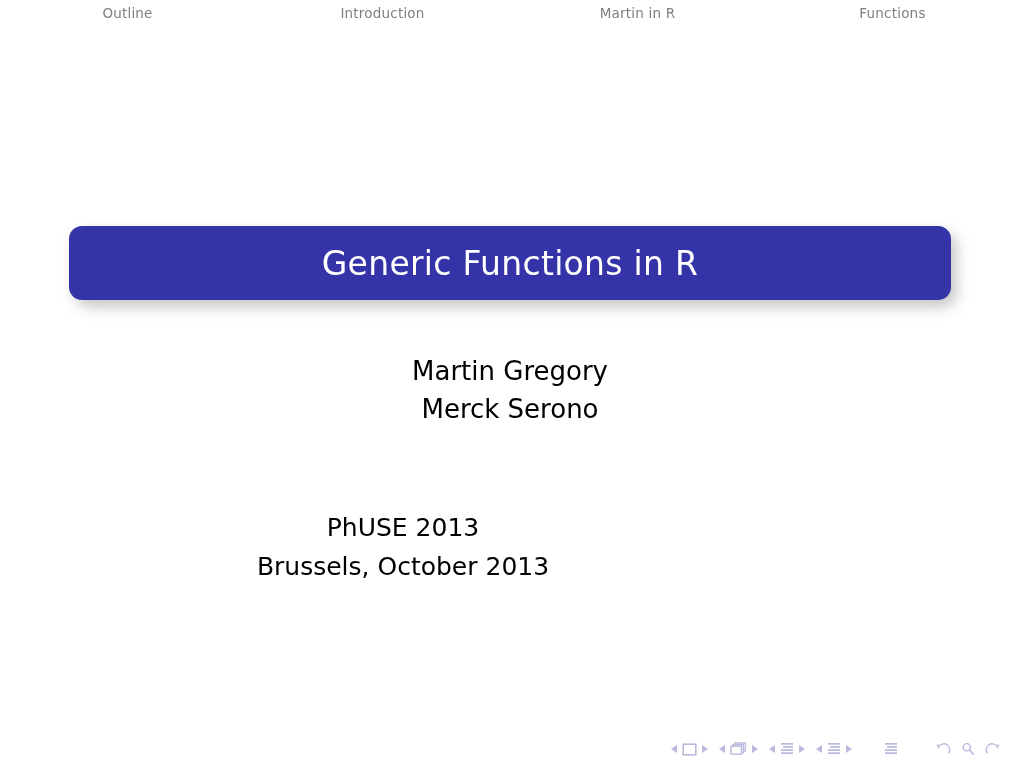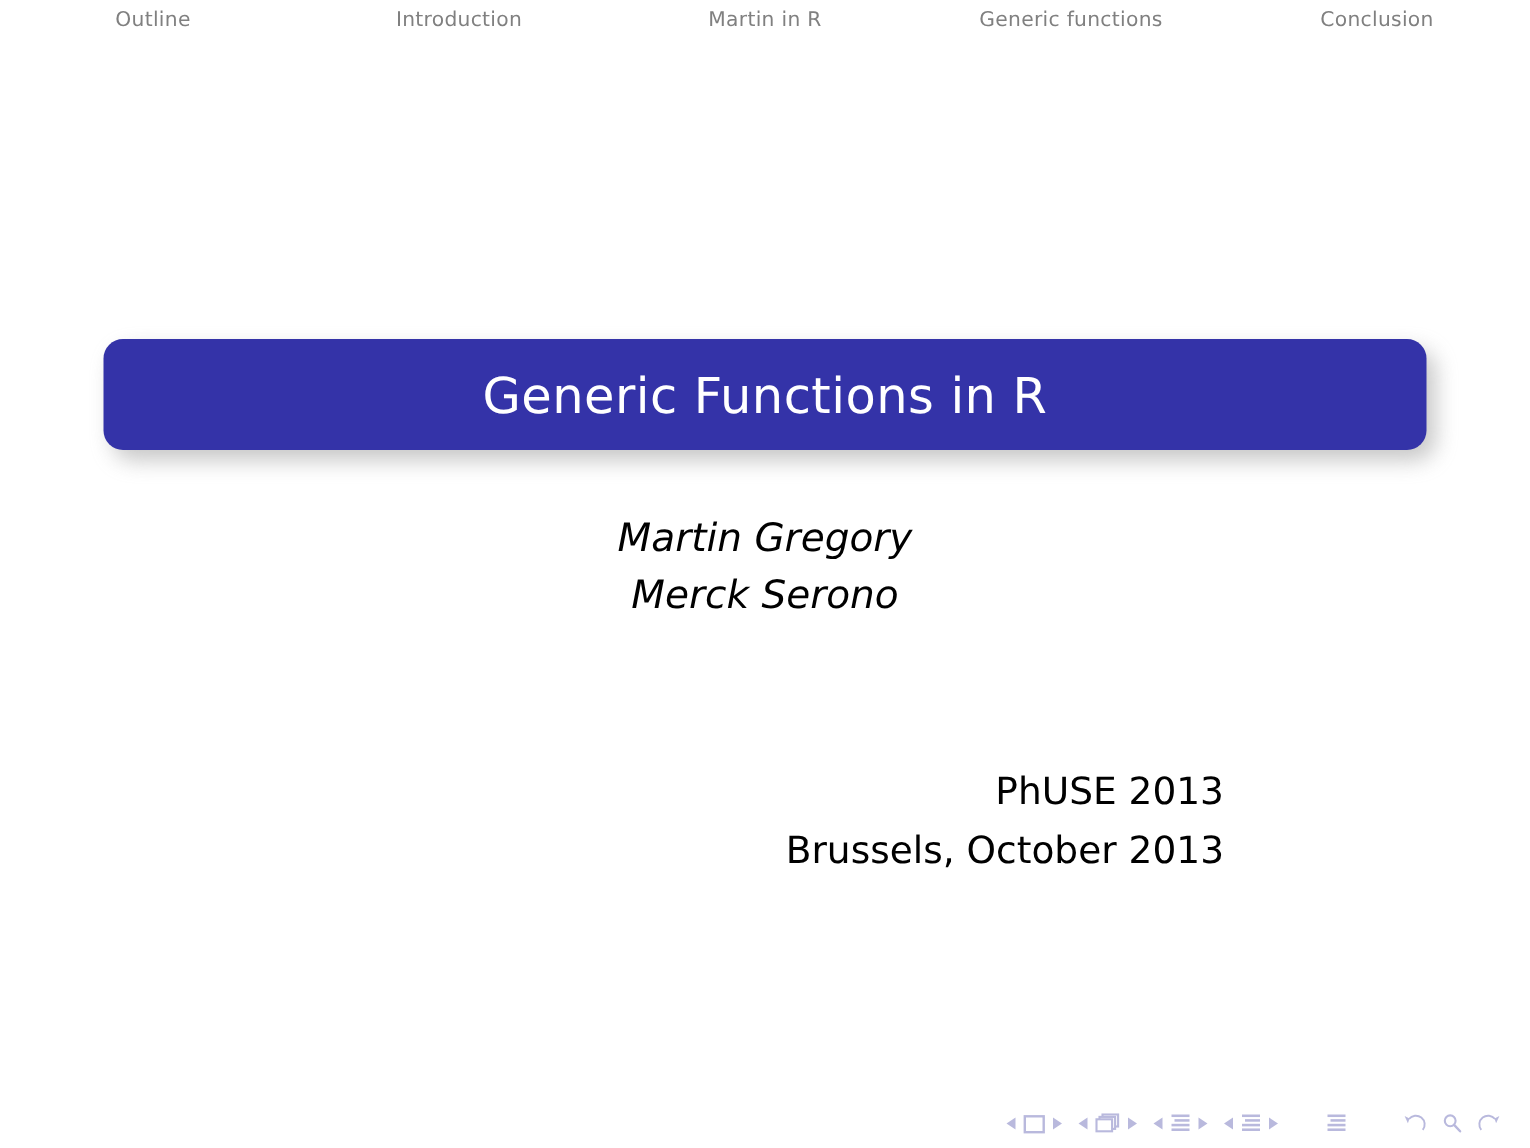--- a/index.html
+++ b/index.html
@@ -79,41 +79,39 @@
     font-size: 33px;
     font-family: "DejaVu Sans", sans-serif;
     letter-spacing: 0.3px;
     white-space: nowrap;
   }
 
   
   #author-block {
     position: absolute;
     left: 0;
-    top: 340px;
+    top: 352px;
     width: 1020px;
     text-align: center;
-    font-style: italic;
   }
   .author-line {
     color: #000000;
     font-size: 26px;
     font-family: "DejaVu Sans", sans-serif;
     line-height: 38px;
     white-space: nowrap;
   }
 
   
   #event-block {
     position: absolute;
     left: 0;
     top: 508px;
     width: 806px;
-    text-align: right;
-    padding-left: 10px;
+    text-align: center;
   }
   .event-line {
     color: #000000;
     font-size: 25px;
     font-family: "DejaVu Sans", sans-serif;
     line-height: 39px;
     white-space: nowrap;
   }
 
   
@@ -159,24 +157,21 @@
   <div class="nav-slot">
     <span class="nav-item">Outline</span>
   </div>
   <div class="nav-slot">
     <span class="nav-item">Introduction</span>
   </div>
   <div class="nav-slot">
     <span class="nav-item">Martin in R</span>
   </div>
   <div class="nav-slot">
-    <span class="nav-item">Generic functions</span>
-  </div>
-  <div class="nav-slot">
-    <span class="nav-item">Conclusion</span>
+    <span class="nav-item">Functions</span>
   </div>
 </div>
 
 <div id="title-block">
   <div id="title-box-shadow"></div>
   <div id="title-box">
     <span id="title-text">Generic Functions in R</span>
   </div>
 </div>
 

